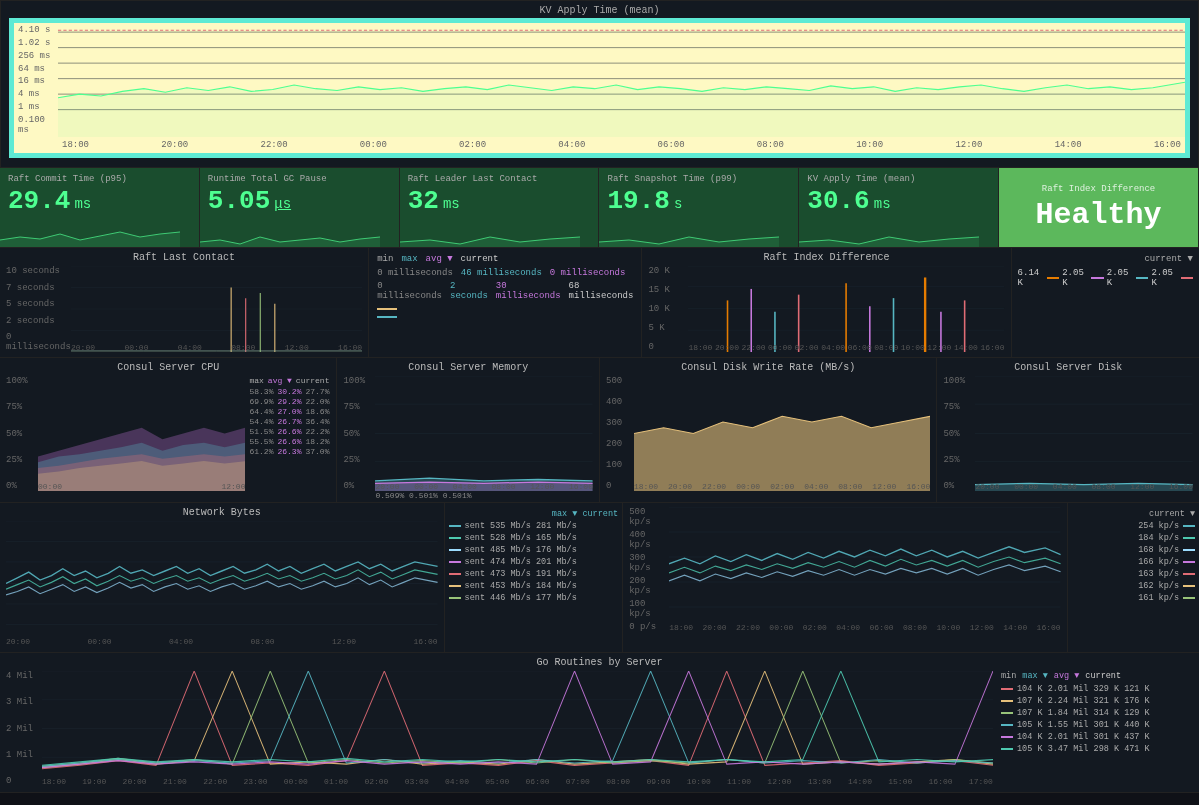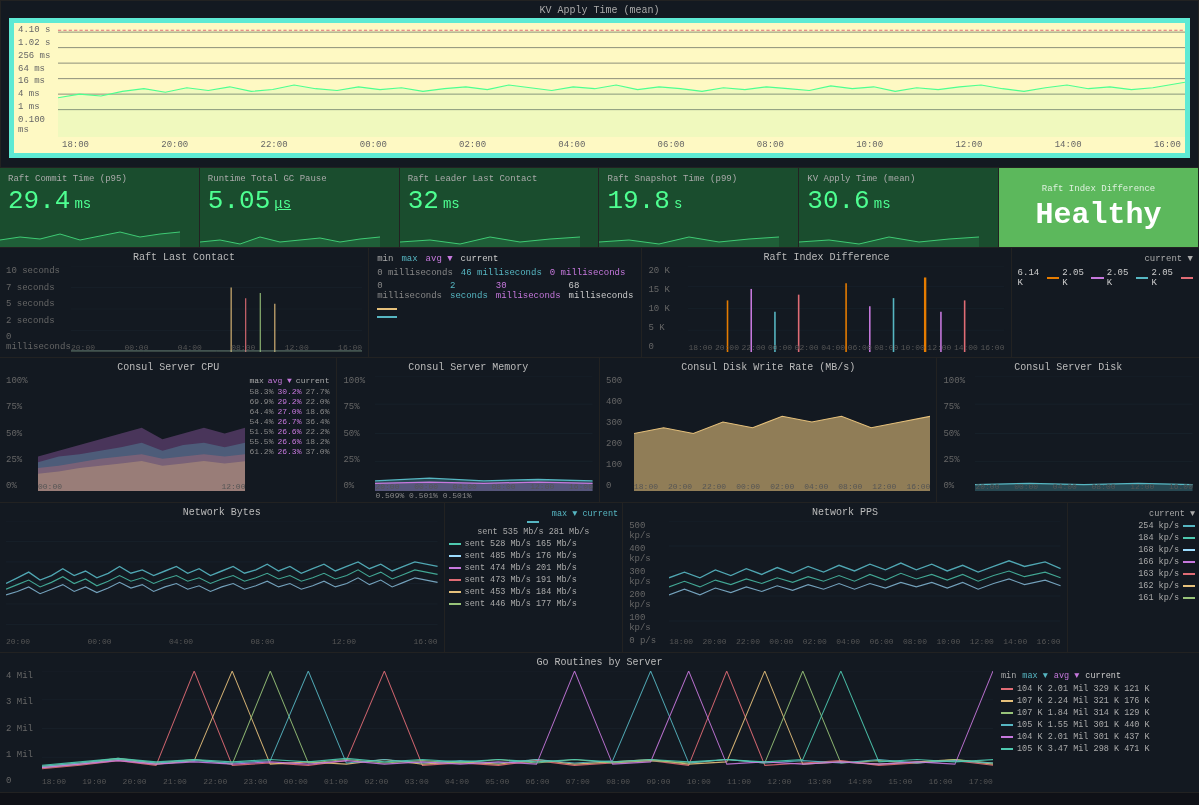--- a/index.html
+++ b/index.html
@@ -85,21 +85,21 @@
       position: relative;
       overflow: hidden;
     }
     .stat-label {
       font-size: 9px;
       color: #aaa;
       margin-bottom: 4px;
     }
     .stat-value {
       font-size: 26px;
-      font-weight: normal;
+      font-weight: bold;
       color: #4eff91;
       line-height: 1;
     }
     .stat-sparkline {
       position: absolute;
       bottom: 0;
       left: 0;
       right: 0;
       height: 35px;
       opacity: 0.7;
@@ -571,21 +571,21 @@
               <span>12:00</span>
               <span>16:00</span>
           </div>
         </div>
       </div>
     </div>
 
     <div style="flex:0.55;background:#131921;border-right:1px solid #222;padding:6px 4px;font-size:8.5px;">
       <div style="color:#56b6c2;margin-bottom:2px;text-align:right;">max ▼ current</div>
       <div style="display:flex;flex-direction:column;gap:2px;">
-        <div style="display:flex;align-items:center;gap:4px;flex-direction:column;">
+        <div style="display:flex;align-items:center;gap:4px;">
           <span style="background:#56b6c2;width:12px;height:2px;display:inline-block;"></span>
           <span style="color:#aaa;">sent 535 Mb/s 281 Mb/s</span>
         </div>
         <div style="display:flex;align-items:center;gap:4px;">
           <span style="background:#4ec9b0;width:12px;height:2px;display:inline-block;"></span>
           <span style="color:#aaa;">sent 528 Mb/s 165 Mb/s</span>
         </div>
         <div style="display:flex;align-items:center;gap:4px;">
           <span style="background:#9cdcfe;width:12px;height:2px;display:inline-block;"></span>
           <span style="color:#aaa;">sent 485 Mb/s 176 Mb/s</span>
@@ -603,21 +603,20 @@
           <span style="color:#aaa;">sent 453 Mb/s 184 Mb/s</span>
         </div>
         <div style="display:flex;align-items:center;gap:4px;">
           <span style="background:#98c379;width:12px;height:2px;display:inline-block;"></span>
           <span style="color:#aaa;">sent 446 Mb/s 177 Mb/s</span>
         </div>
       </div>
     </div>
 
     <div style="flex:1.4;background:#131921;border-right:1px solid #222;padding:4px 6px;overflow:hidden;">
-      <div class="panel-title">Network PPS</div>
       <div style="display:flex;height:125px;">
         <div style="width:40px;font-size:9px;color:#666;display:flex;flex-direction:column;justify-content:space-between;">
           <span>500 kp/s</span>
           <span>400 kp/s</span>
           <span>300 kp/s</span>
           <span>200 kp/s</span>
           <span>100 kp/s</span>
           <span>0 p/s</span>
         </div>
         <div style="flex:1;position:relative;">

